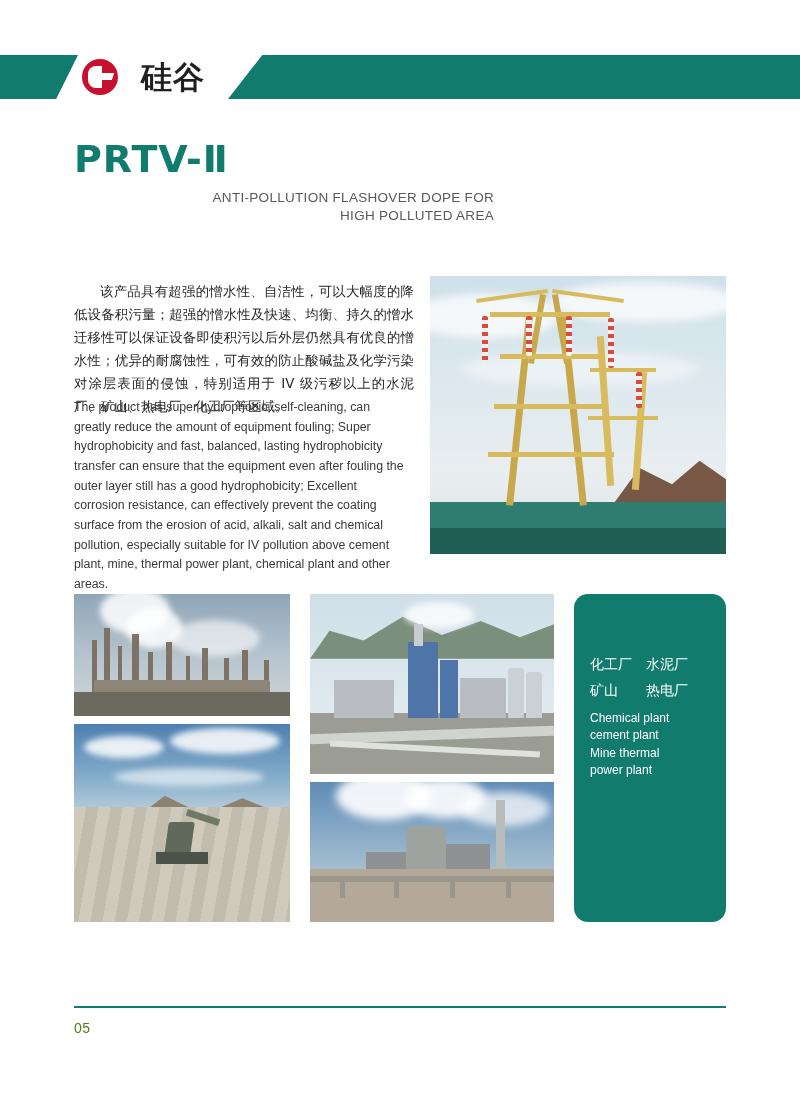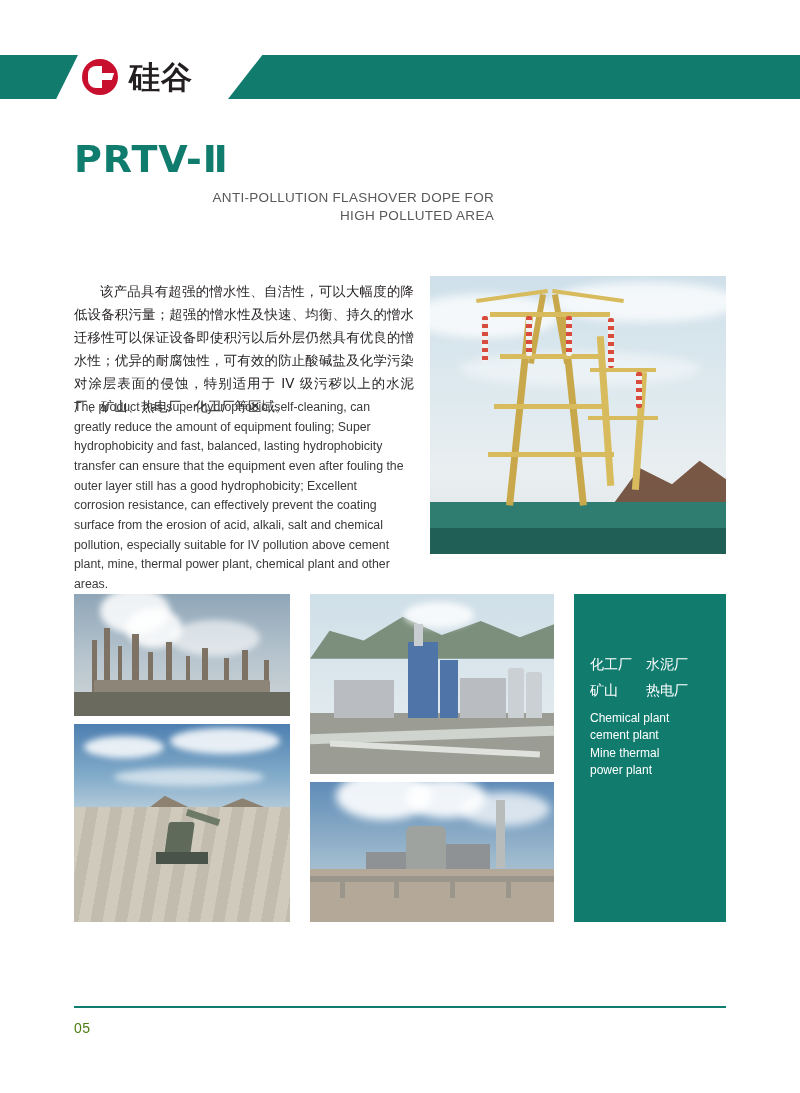--- a/index.html
+++ b/index.html
@@ -45,21 +45,21 @@
     background: #117b6e;
     clip-path: polygon(6% 0, 100% 0, 100% 100%, 0 100%);
   }
   .logo-wrap {
     position: absolute;
     left: 82px;
     top: -2px;
     height: 48px;
     display: flex;
     align-items: center;
-    gap: 11px;
+    gap: 23px;
   }
   .logo-mark {
     position: relative;
     width: 36px;
     height: 36px;
     border-radius: 50%;
     background: #c8102e;
     overflow: hidden;
     flex: 0 0 auto;
   }
@@ -262,20 +262,21 @@
 
   
   .caption-panel {
     position: absolute;
     left: 574px;
     top: 594px;
     width: 152px;
     height: 328px;
     background: #117b6e;
     color: #ffffff;
+    border-radius: 14px;
   }
   .cap-cn {
     position: absolute;
     left: 16px;
     top: 58px;
     font-size: 14px;
     line-height: 1.85;
     font-family: "DejaVu Sans", sans-serif;
     white-space: pre-line;
   }

